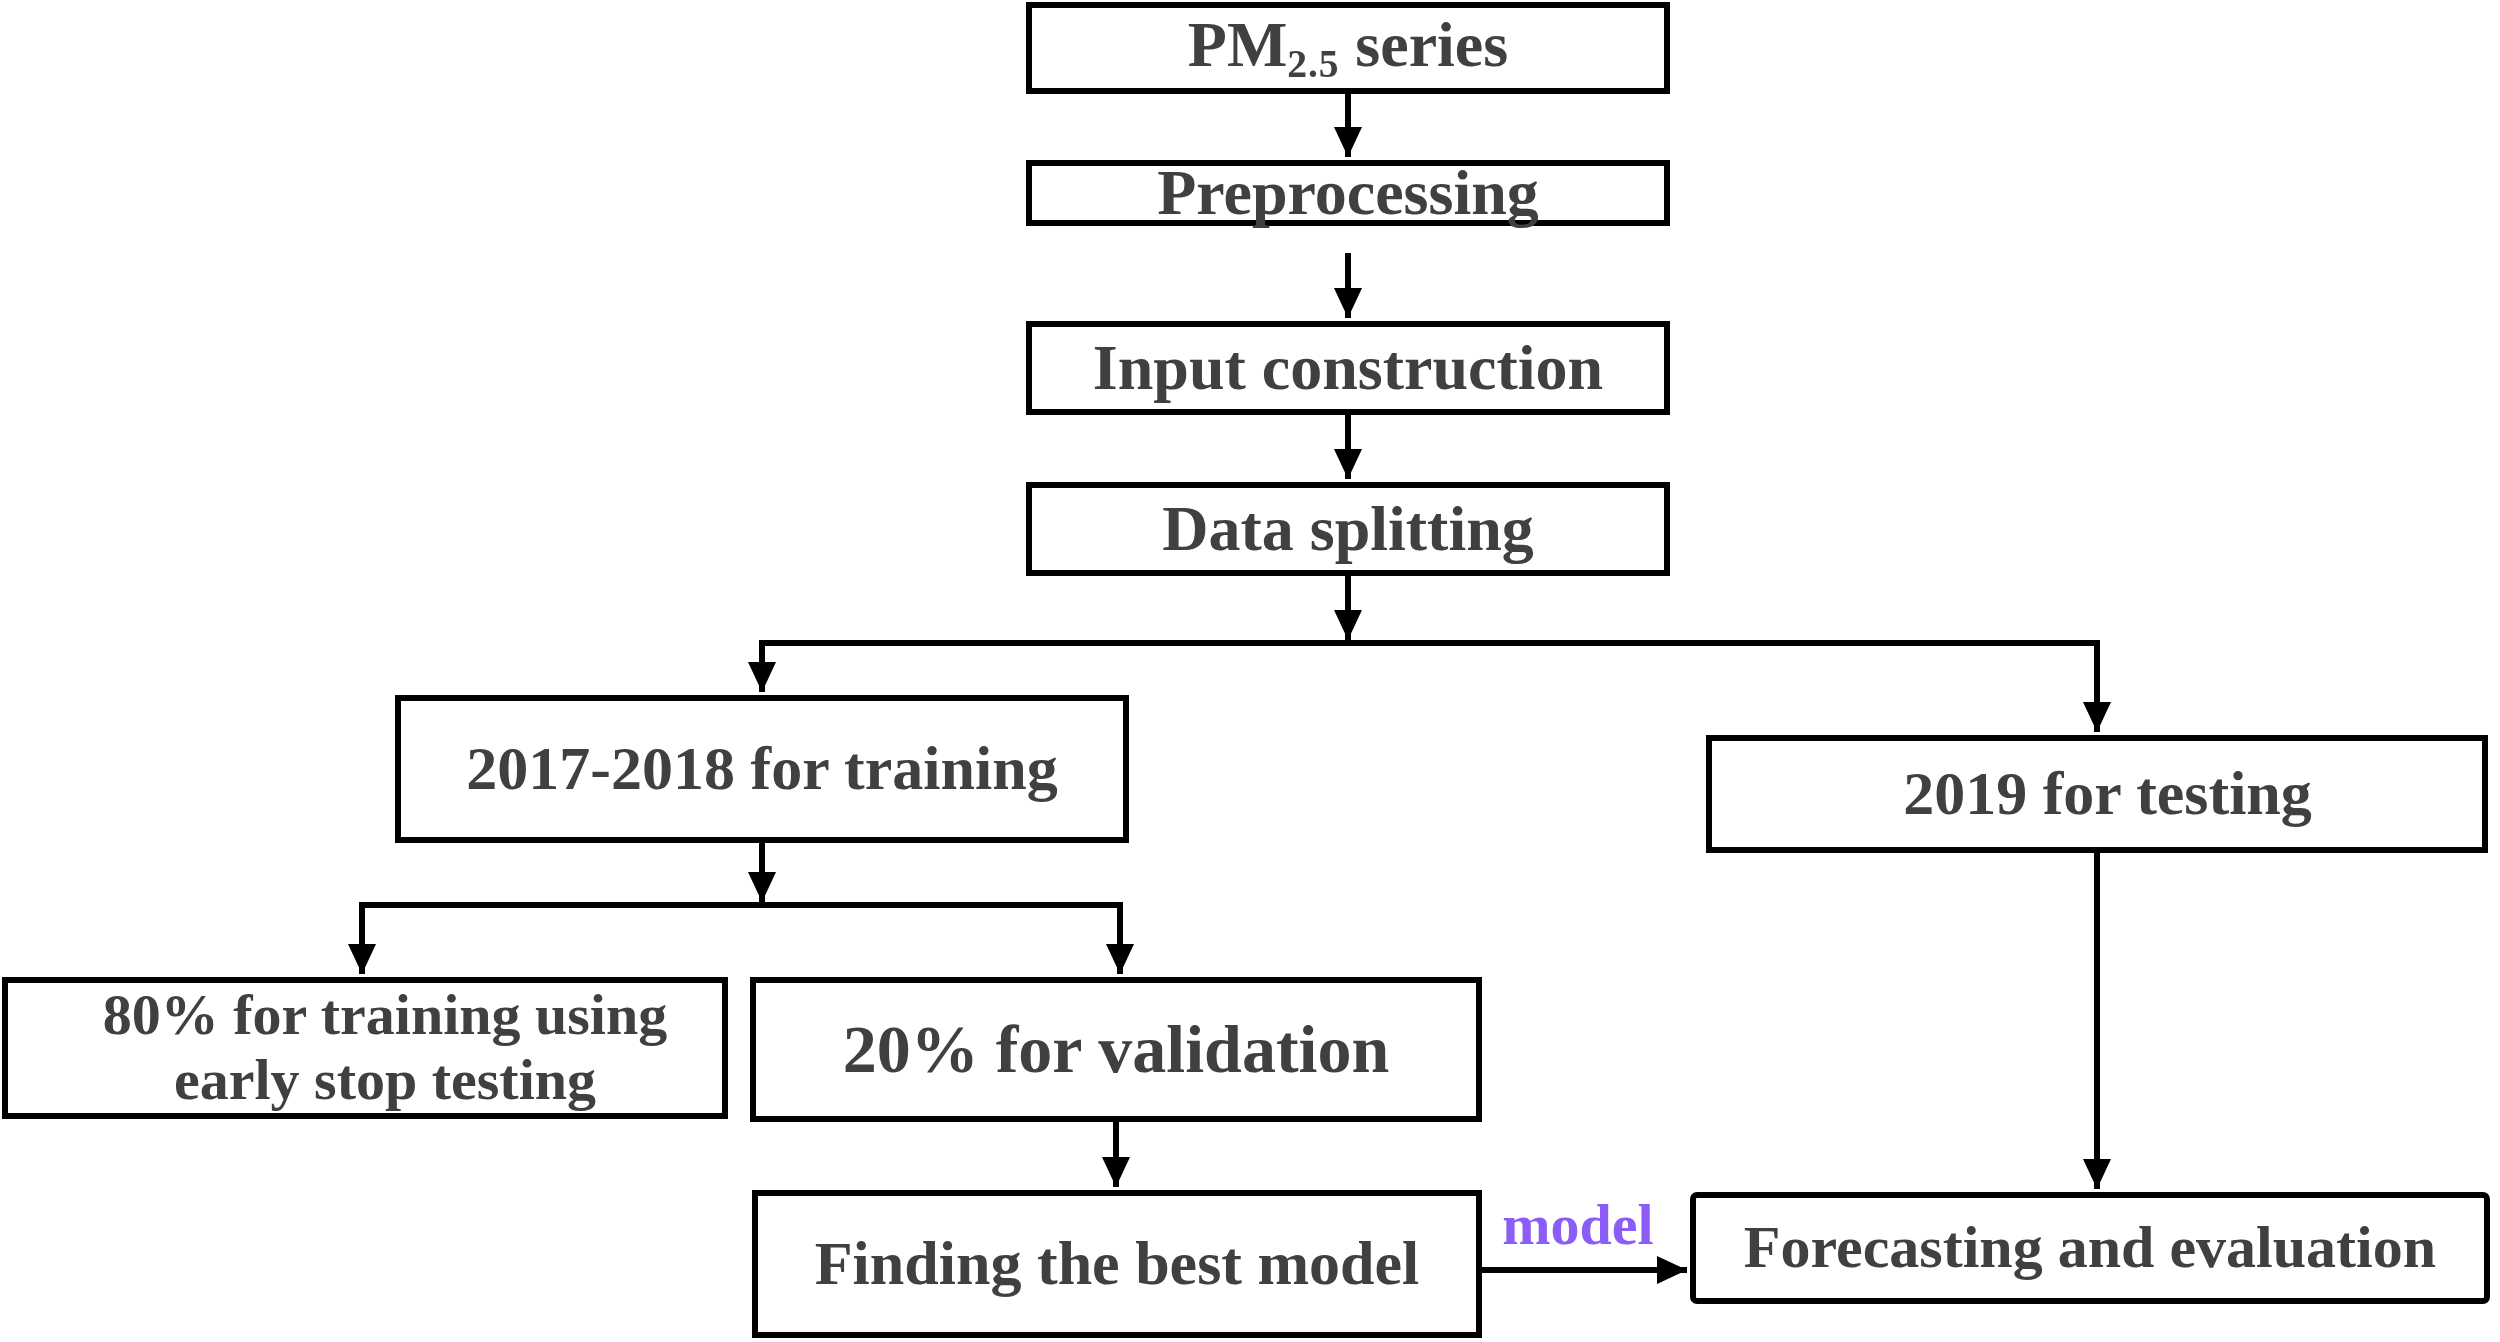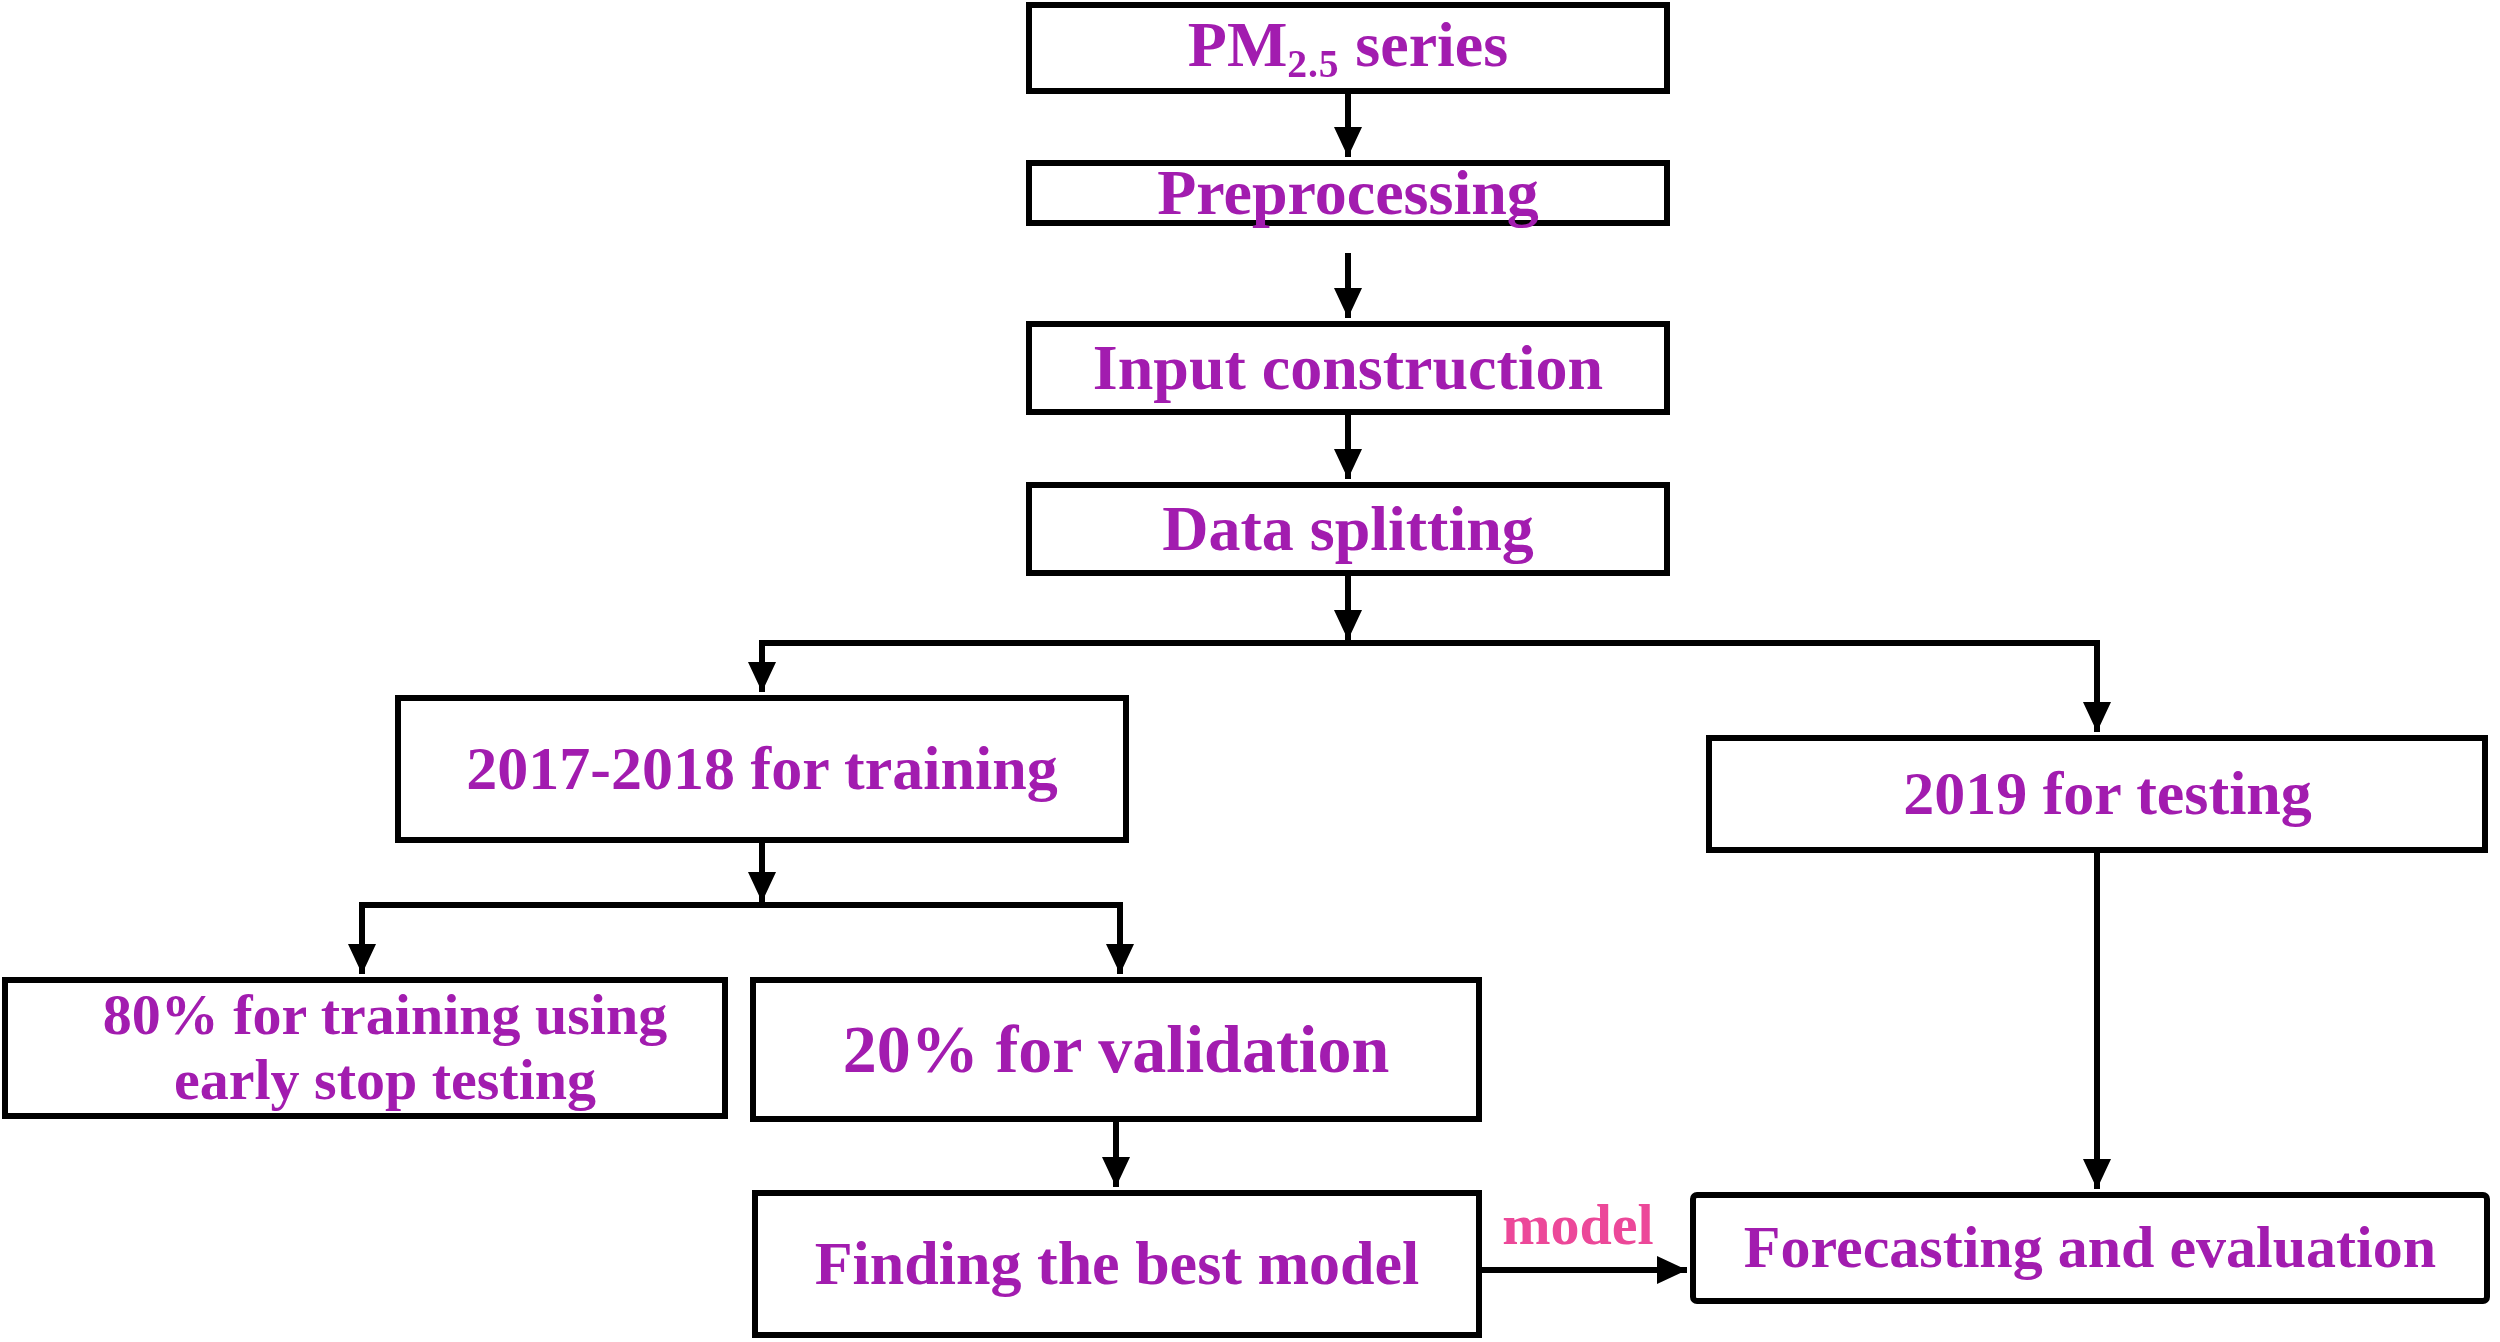--- a/index.html
+++ b/index.html
@@ -26,21 +26,21 @@
     position: absolute;
     box-sizing: border-box;
     border: 6px solid #000000;
     background: #ffffff;
     display: flex;
     flex-direction: column;
     align-items: center;
     justify-content: center;
     text-align: center;
     font-weight: bold;
-    color: #a21caf;
+    color: #404040;
     line-height: 1.12;
   }
   
   #box-pm25          { left: 1026px; top: 2px;    width: 644px; height: 92px;  font-size: 64px; }
   #box-preprocessing { left: 1026px; top: 160px;  width: 644px; height: 66px;  font-size: 64px; }
   #box-input         { left: 1026px; top: 321px;  width: 644px; height: 94px;  font-size: 64px; }
   #box-splitting     { left: 1026px; top: 482px;  width: 644px; height: 94px;  font-size: 64px; }
   
   #box-training      { left: 395px;  top: 695px;  width: 734px; height: 148px; font-size: 62px; }
   #box-testing       { left: 1706px; top: 735px;  width: 782px; height: 118px; font-size: 62px; padding-left: 21px; }
@@ -58,21 +58,21 @@
   }
   .edge-label {
     position: absolute;
     left: 1483px;
     top: 1196px;
     width: 190px;
     text-align: center;
     font-weight: bold;
     font-size: 58px;
     line-height: 1;
-    color: #ec4899;
+    color: #8b5cf6;
   }
   .line {
     stroke: #000000;
     stroke-width: 6;
     fill: none;
   }
 </style>
 </head>
 <body>
 

